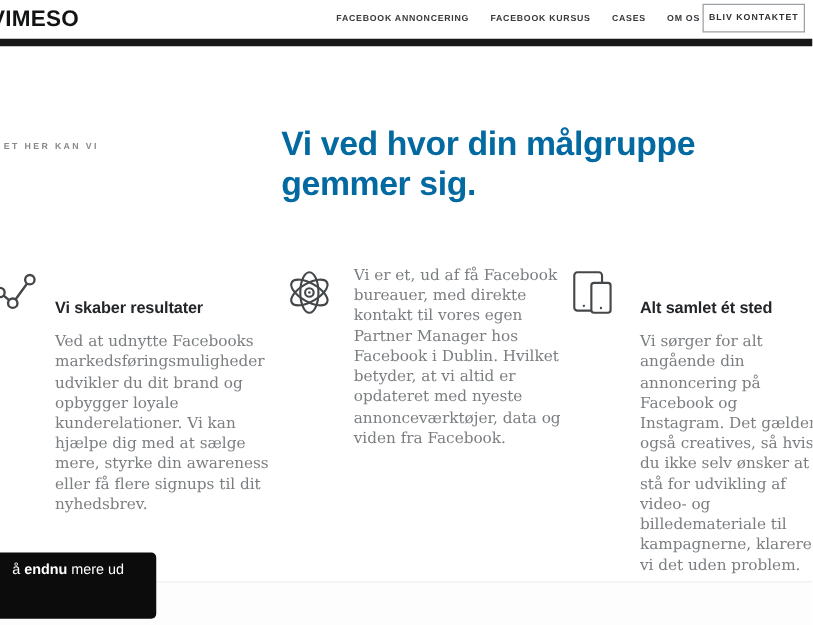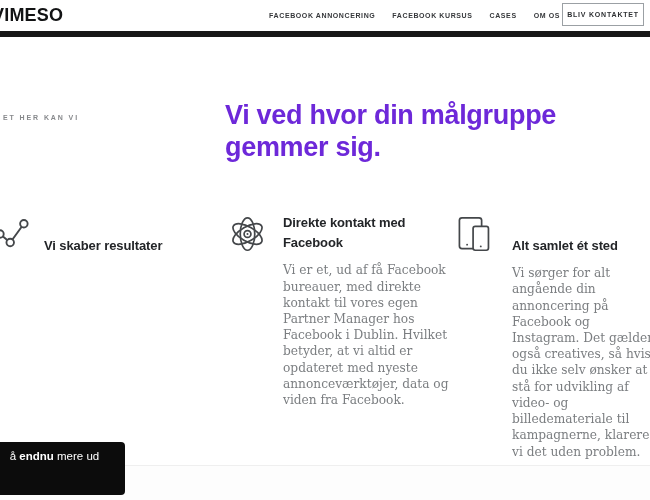--- a/index.html
+++ b/index.html
@@ -38,21 +38,21 @@
 
   
   .eyebrow {
     position:absolute; left:3px; top:114px;
     font-size:7px; font-weight:700; letter-spacing:1.9px; color:#87898c;
     white-space:nowrap;
   }
   .hero-title {
     position:absolute; left:225px; top:100px; width:390px;
     font-size:27px; line-height:1.18; font-weight:800; letter-spacing:-0.3px;
-    color:#6d28d9;
+    color:#0369a1;
   }
 
   
   .feature { position:absolute; top:212px; display:flex; }
   .feature.c1 { left:-12px;  width:240px; }
   .feature.c2 { left:227px; width:225px; }
   .feature.c3 { left:456px; width:200px; }
   .f-icon { width:41px; height:44px; flex:0 0 41px; margin-right:15px; }
   .f-icon svg { width:41px; height:44px; display:block; }
   .f-body { flex:1; min-width:0; }
@@ -109,35 +109,35 @@
     <div class="f-icon">
       <svg viewBox="0 0 48 48" fill="none" stroke="#44474a" stroke-width="2.2">
         <polyline points="-6,47 14,24 26,34 42,12"></polyline>
         <circle cx="14" cy="24" r="4.4" fill="#ffffff"></circle>
         <circle cx="26" cy="34" r="4.4" fill="#ffffff"></circle>
         <circle cx="42" cy="12" r="4.4" fill="#ffffff"></circle>
       </svg>
     </div>
     <div class="f-body">
       <h3 class="f-title">Vi skaber resultater</h3>
+      <p class="f-text">Ved at udnytte Facebooks markedsføringsmuligheder udvikler du dit brand og opbygger loyale kunderelationer. Vi kan hjælpe dig med at sælge mere, styrke din awareness eller få flere signups til dit nyhedsbrev.</p>
     </div>
   </div>
 
   <div class="feature c2">
     <div class="f-icon">
       <svg viewBox="0 0 48 48" fill="none" stroke="#44474a" stroke-width="2">
         <ellipse cx="24" cy="24" rx="8.5" ry="19"></ellipse>
         <ellipse cx="24" cy="24" rx="8.5" ry="19" transform="rotate(60 24 24)"></ellipse>
         <ellipse cx="24" cy="24" rx="8.5" ry="19" transform="rotate(120 24 24)"></ellipse>
         <circle cx="24" cy="24" r="4" fill="#ffffff"></circle>
         <circle cx="24" cy="24" r="1.2" fill="#44474a" stroke="none"></circle>
       </svg>
     </div>
     <div class="f-body">
-      <h3 class="f-title">Direkte kontakt med Facebook</h3>
       <p class="f-text">Vi er et, ud af få Facebook bureauer, med direkte kontakt til vores egen Partner Manager hos Facebook i Dublin. Hvilket betyder, at vi altid er opdateret med nyeste annonceværktøjer, data og viden fra Facebook.</p>
     </div>
   </div>
 
   <div class="feature c3">
     <div class="f-icon">
       <svg viewBox="0 0 48 48" fill="none" stroke="#44474a" stroke-width="2">
         <rect x="4" y="5" width="26" height="36" rx="3" fill="#ffffff"></rect>
         <rect x="20" y="15" width="18" height="28" rx="2.5" fill="#ffffff"></rect>
         <circle cx="13" cy="36.5" r="1.1" fill="#44474a" stroke="none"></circle>

